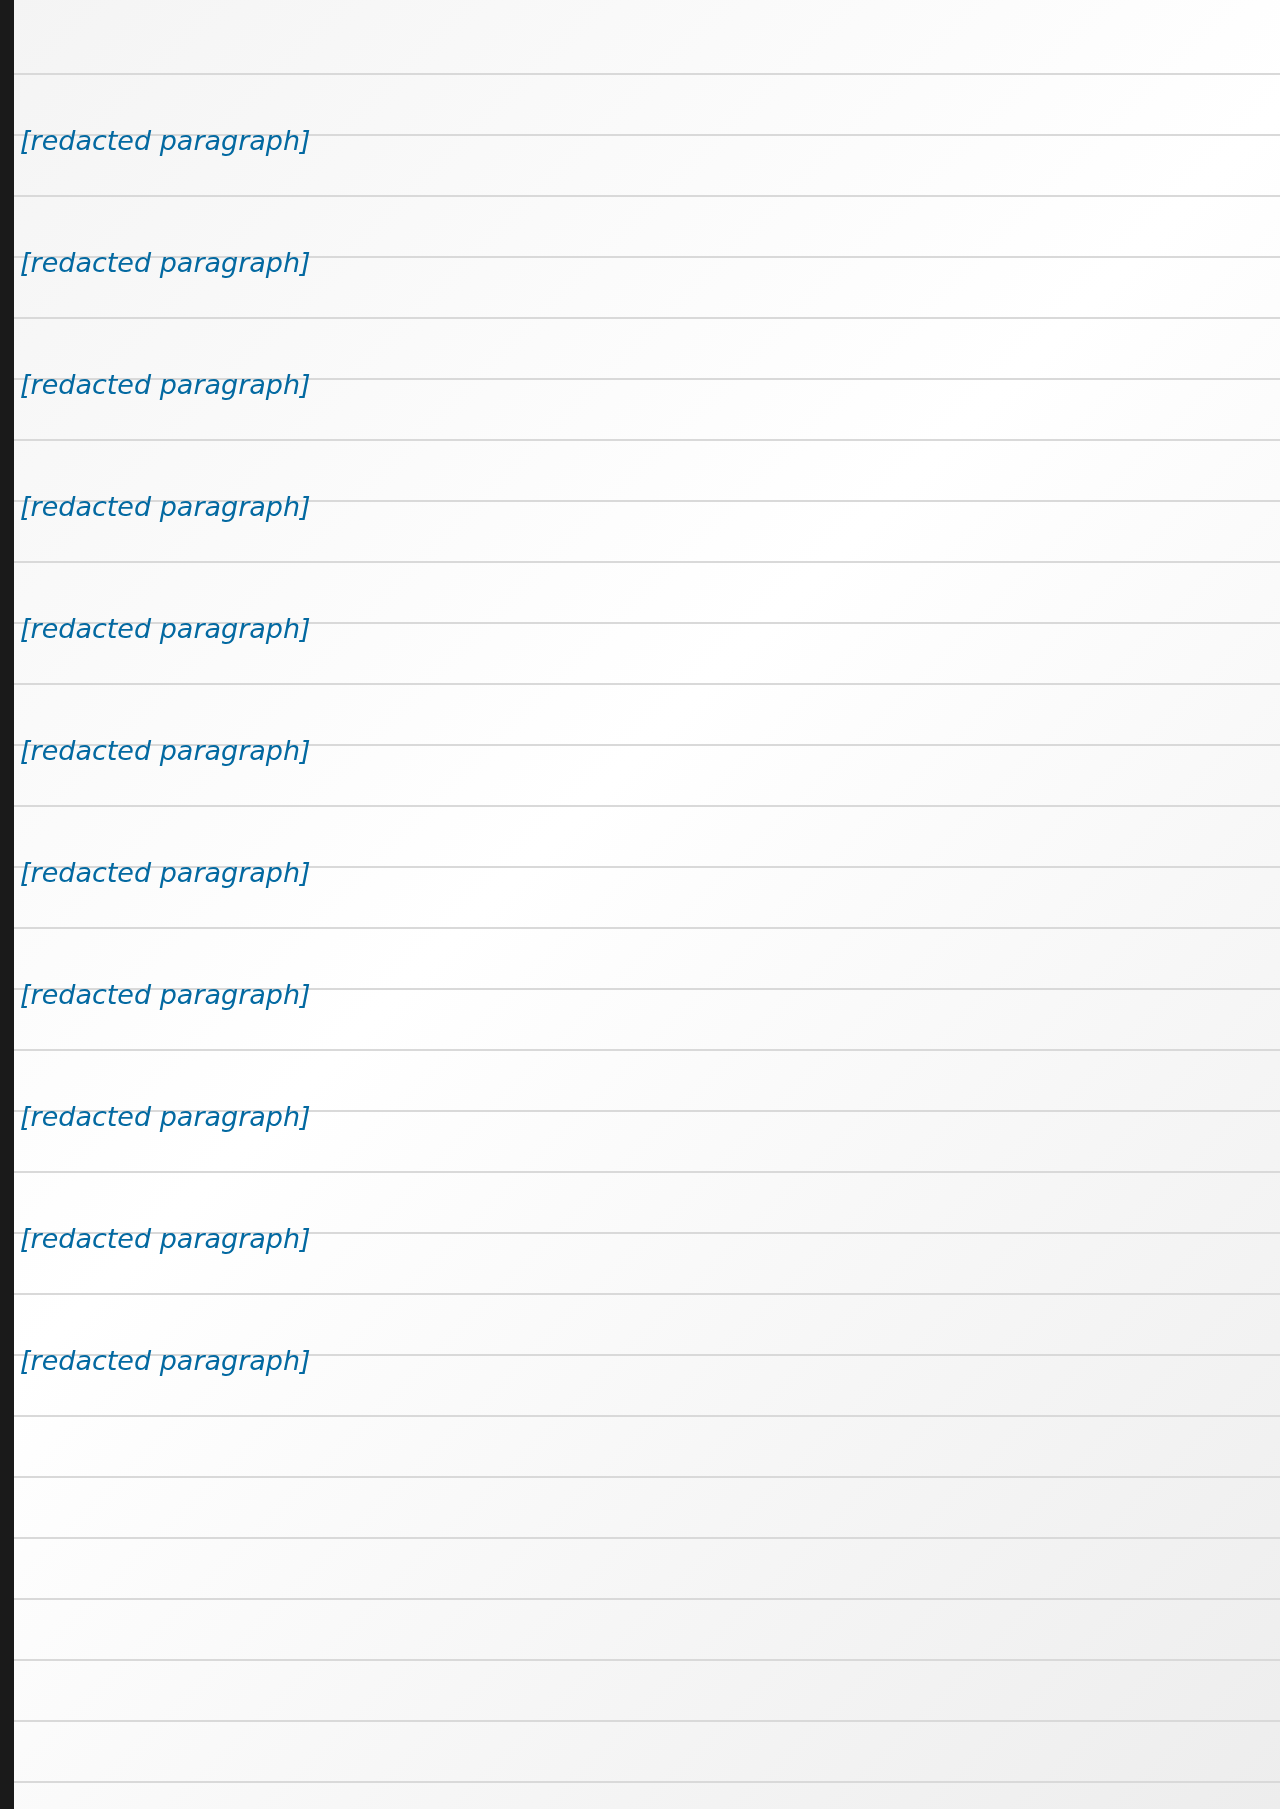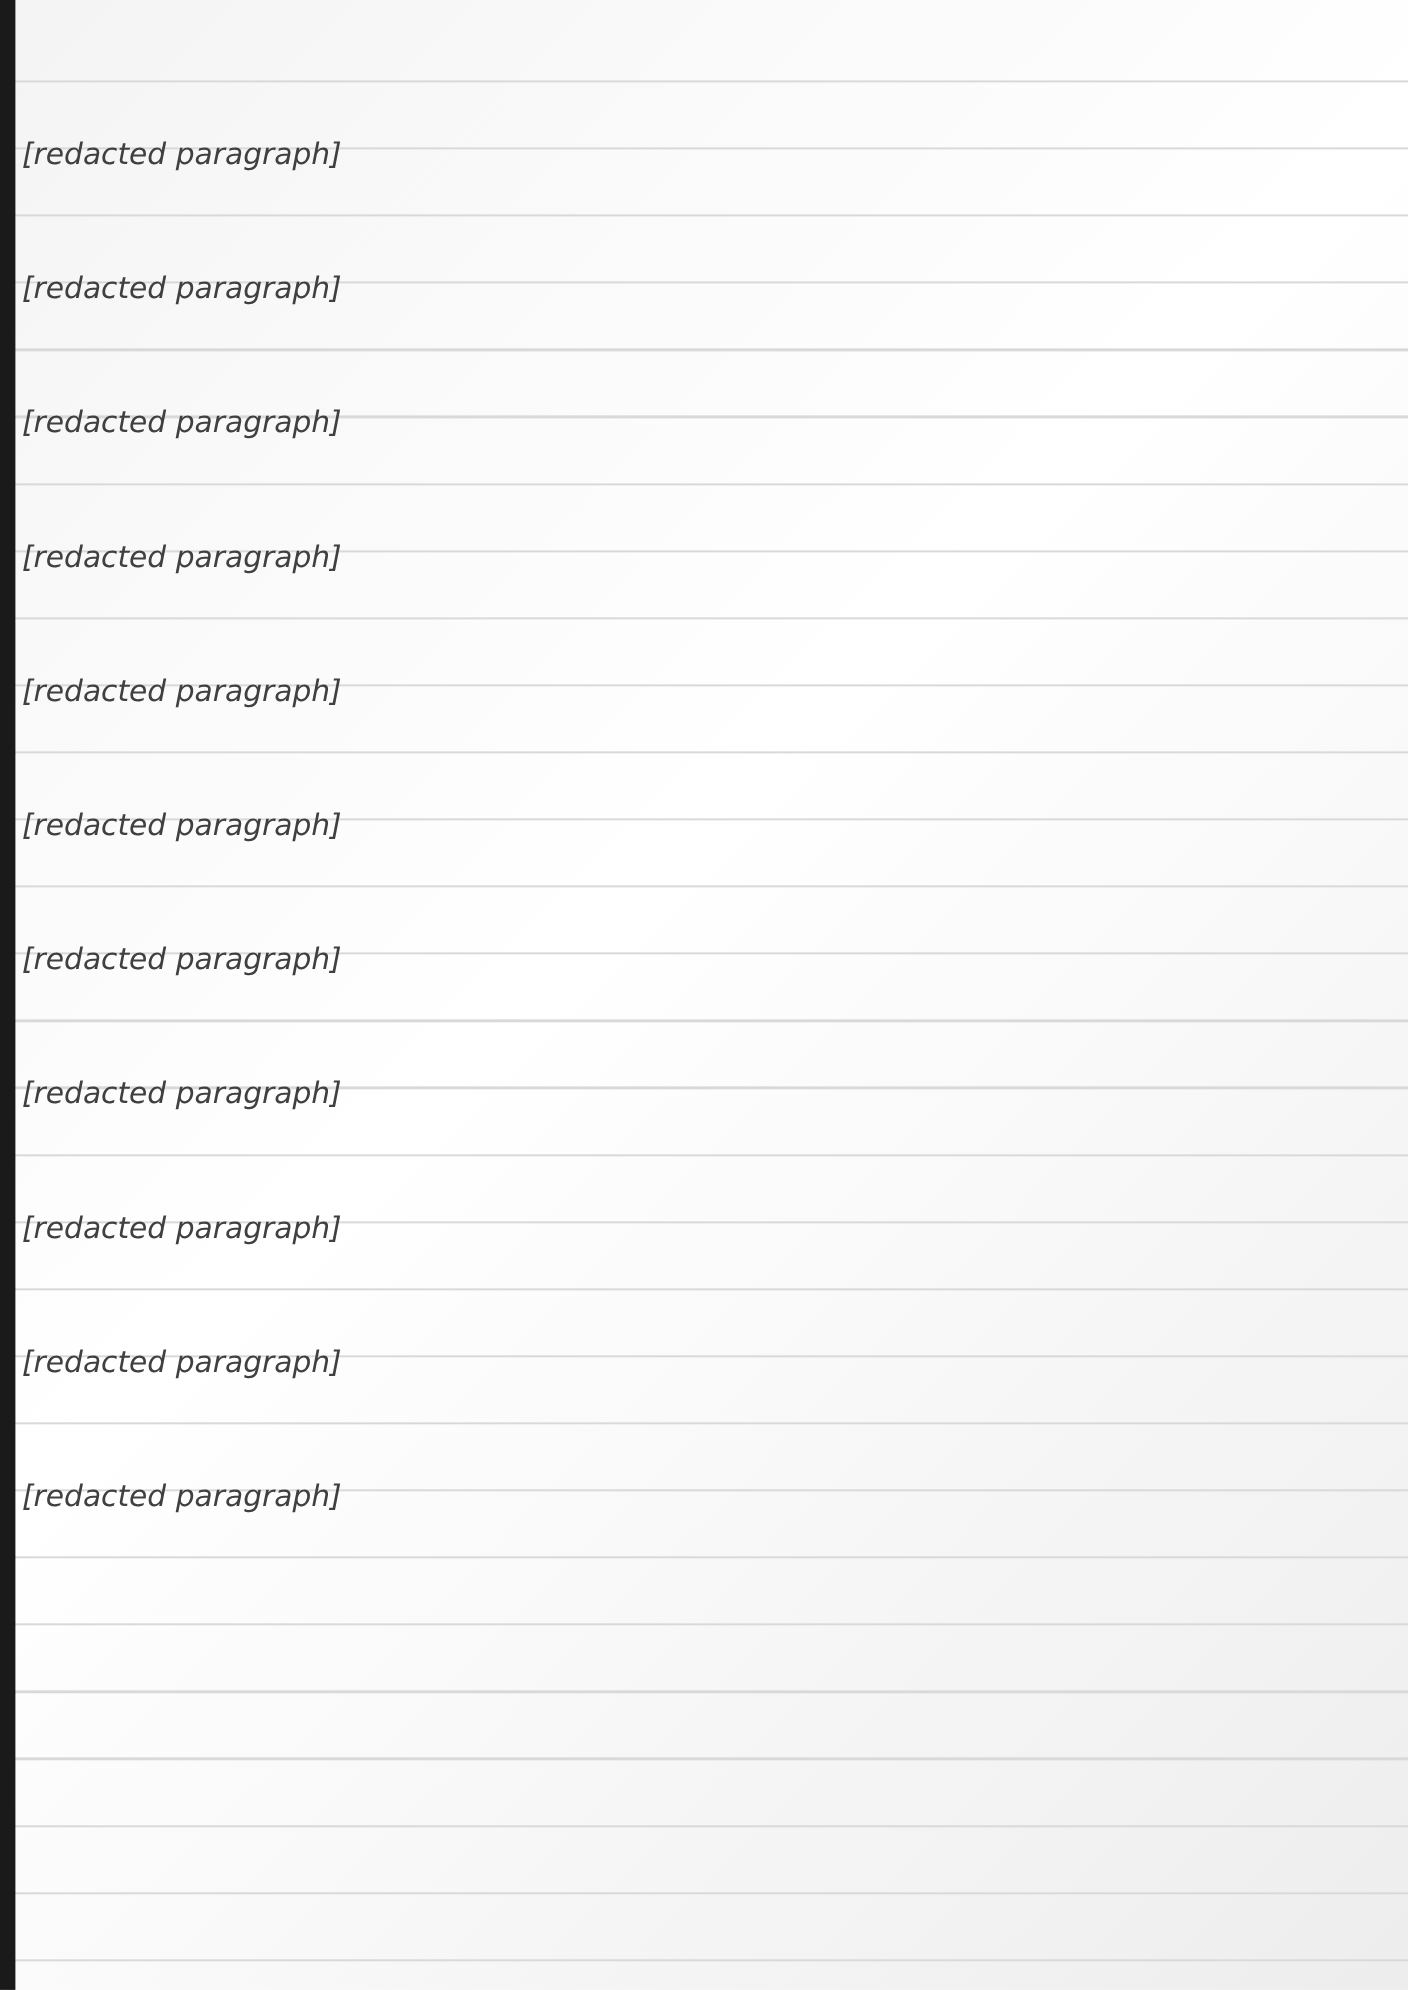--- a/index.html
+++ b/index.html
@@ -19,21 +19,21 @@
         #d9d9d9 59px,
         #d9d9d9 61px
       );
     background-position:0 14px;
   }
   .edge{position:absolute;left:0;top:0;bottom:0;width:14px;background:#1a1a1a;}
   .content{
     position:absolute;left:20px;right:40px;top:110px;
     font-size:27px;line-height:61px;font-style:italic;color:#2a2a2a;
   }
-  .para{margin:0 0 61px 0;color:#404040;}
+  .para{margin:0 0 61px 0;color:#0369a1;}
 </style>
 </head>
 <body>
 
 <div class="page"></div>
 <div class="edge"></div>
 
 <div class="content">
   <p class="para">[redacted paragraph]</p>
   <p class="para">[redacted paragraph]</p>

